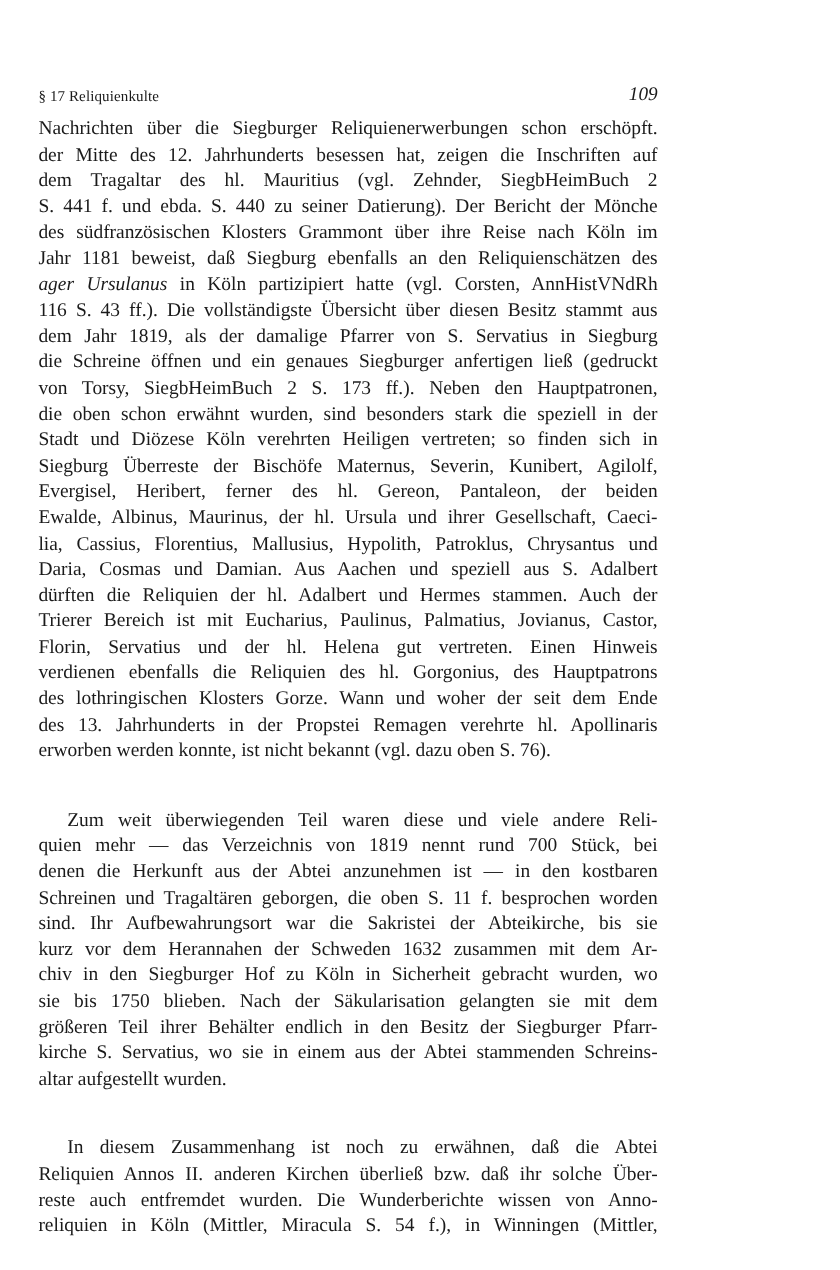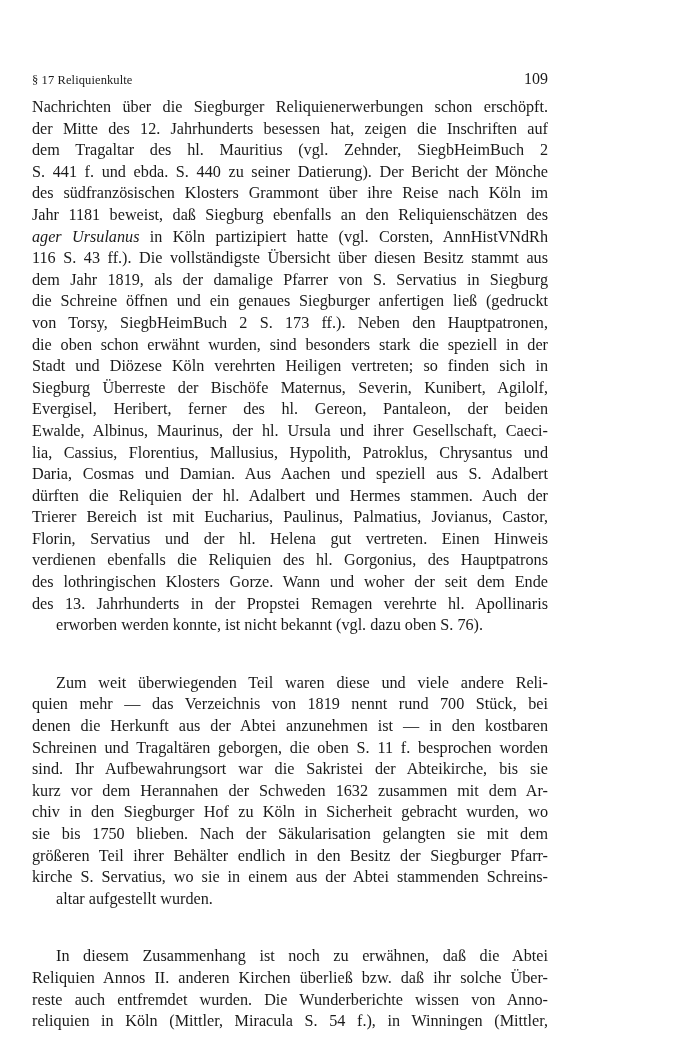--- a/index.html
+++ b/index.html
@@ -1,25 +1,25 @@
 <!DOCTYPE html>
 <html><head>
 <meta charset="utf-8">
 <style>
   html, body { margin: 0; padding: 0; background: #ffffff; }
   body { width: 700px; height: 1058px; position: relative; overflow: hidden;
          font-family: "Liberation Serif", "DejaVu Serif", serif; color: #1a1a1a; }
   .header { position: absolute; top: 70px; left: 32px; width: 516px; height: 20px; }
   .header .title { position: absolute; left: 0; width: 100%; 
                    font-size: 12.5px; top: 3px; letter-spacing: 0.1px; }
-  .header .pageno { position: absolute; right: 0; top: 0; font-size: 16px; }
+  .header .pageno { position: absolute; right: 0; top: 0; font-size: 16px; font-style: italic; }
   .body { position: absolute; top: 97px; left: 32px; width: 516px; }
   .line { display: block; height: 21.6px; line-height: 21.6px; font-size: 16.2px;
           white-space: nowrap; text-align: justify; text-align-last: justify; }
-  .line.last { text-align-last: left; margin-left: 24px; }
+  .line.last { text-align-last: left; }
   .line.indent { padding-left: 24px; box-sizing: border-box; margin-top: 36px; }
   .it { font-style: italic; }
 </style>
 </head>
 <body>
 
 <div class="header">
   <span class="title">§ 17 Reliquienkulte</span>
   <span class="pageno">109</span>
 </div>

